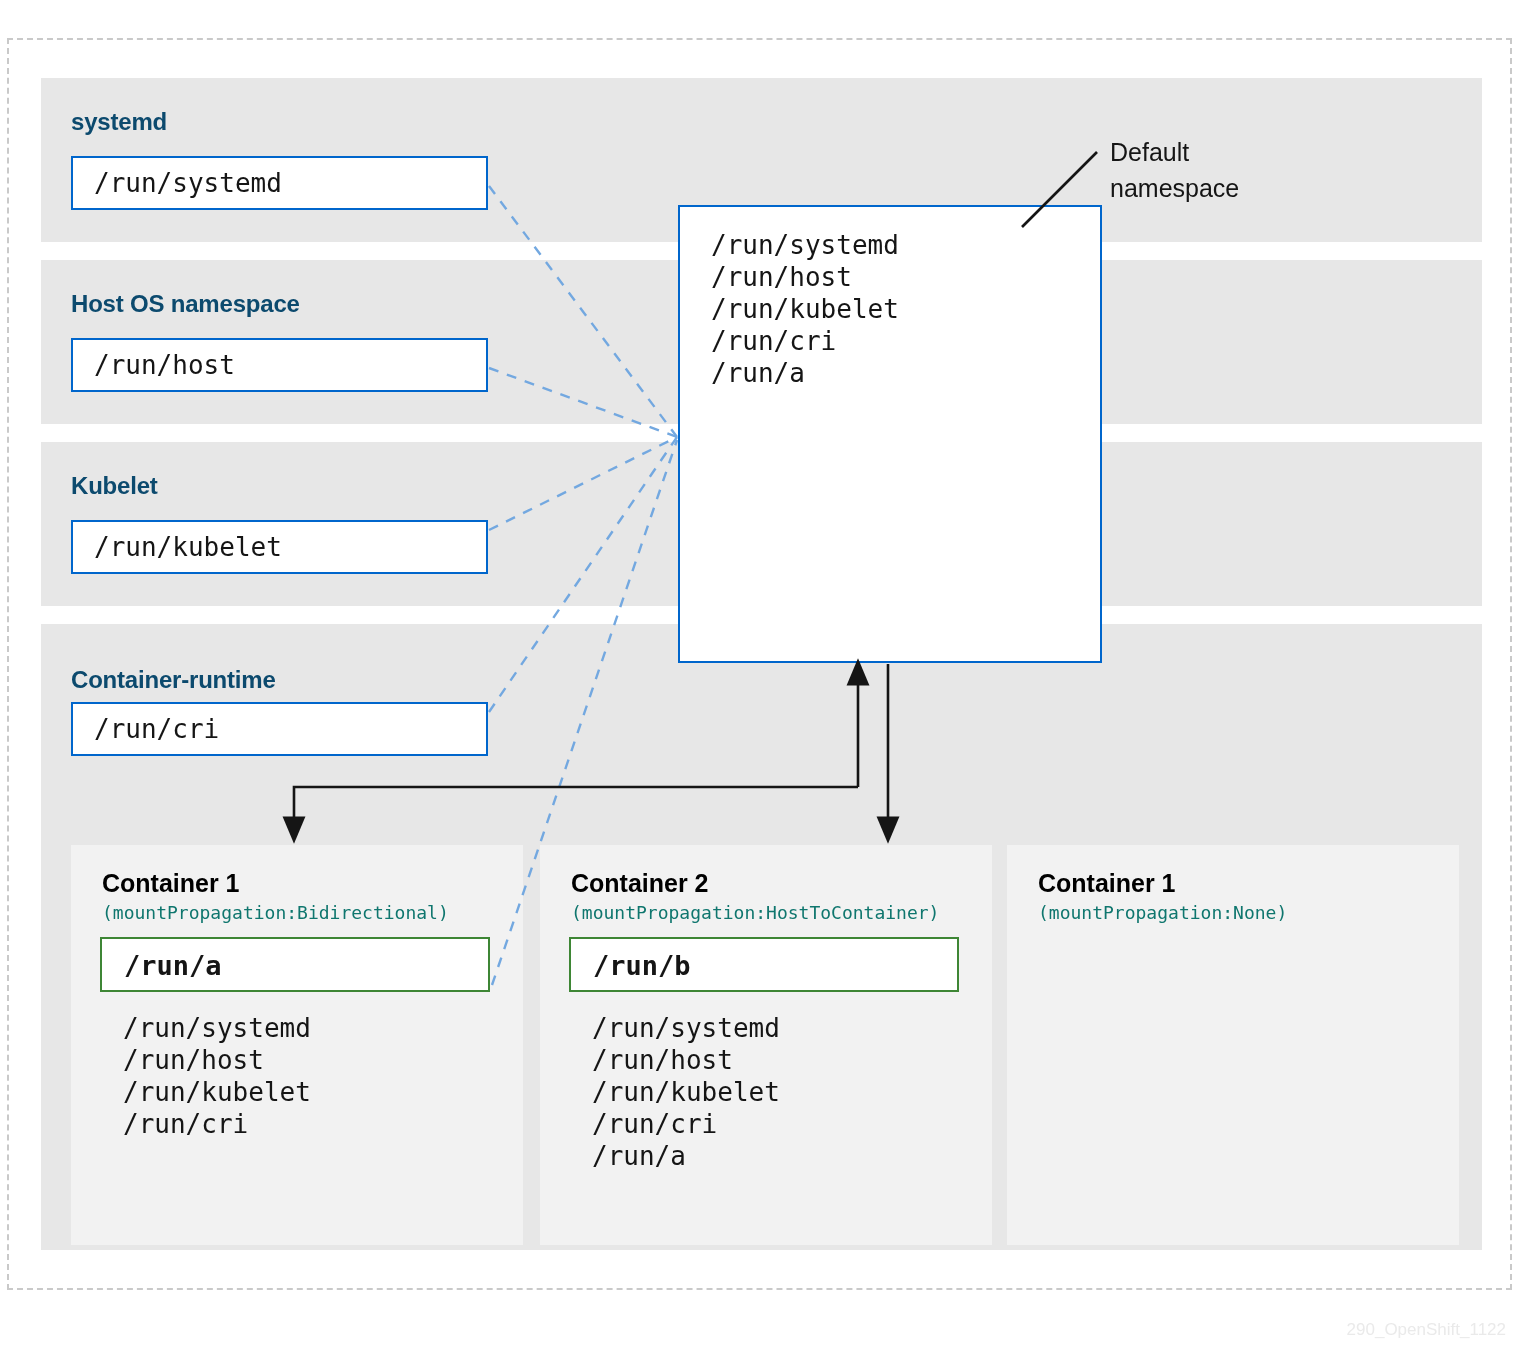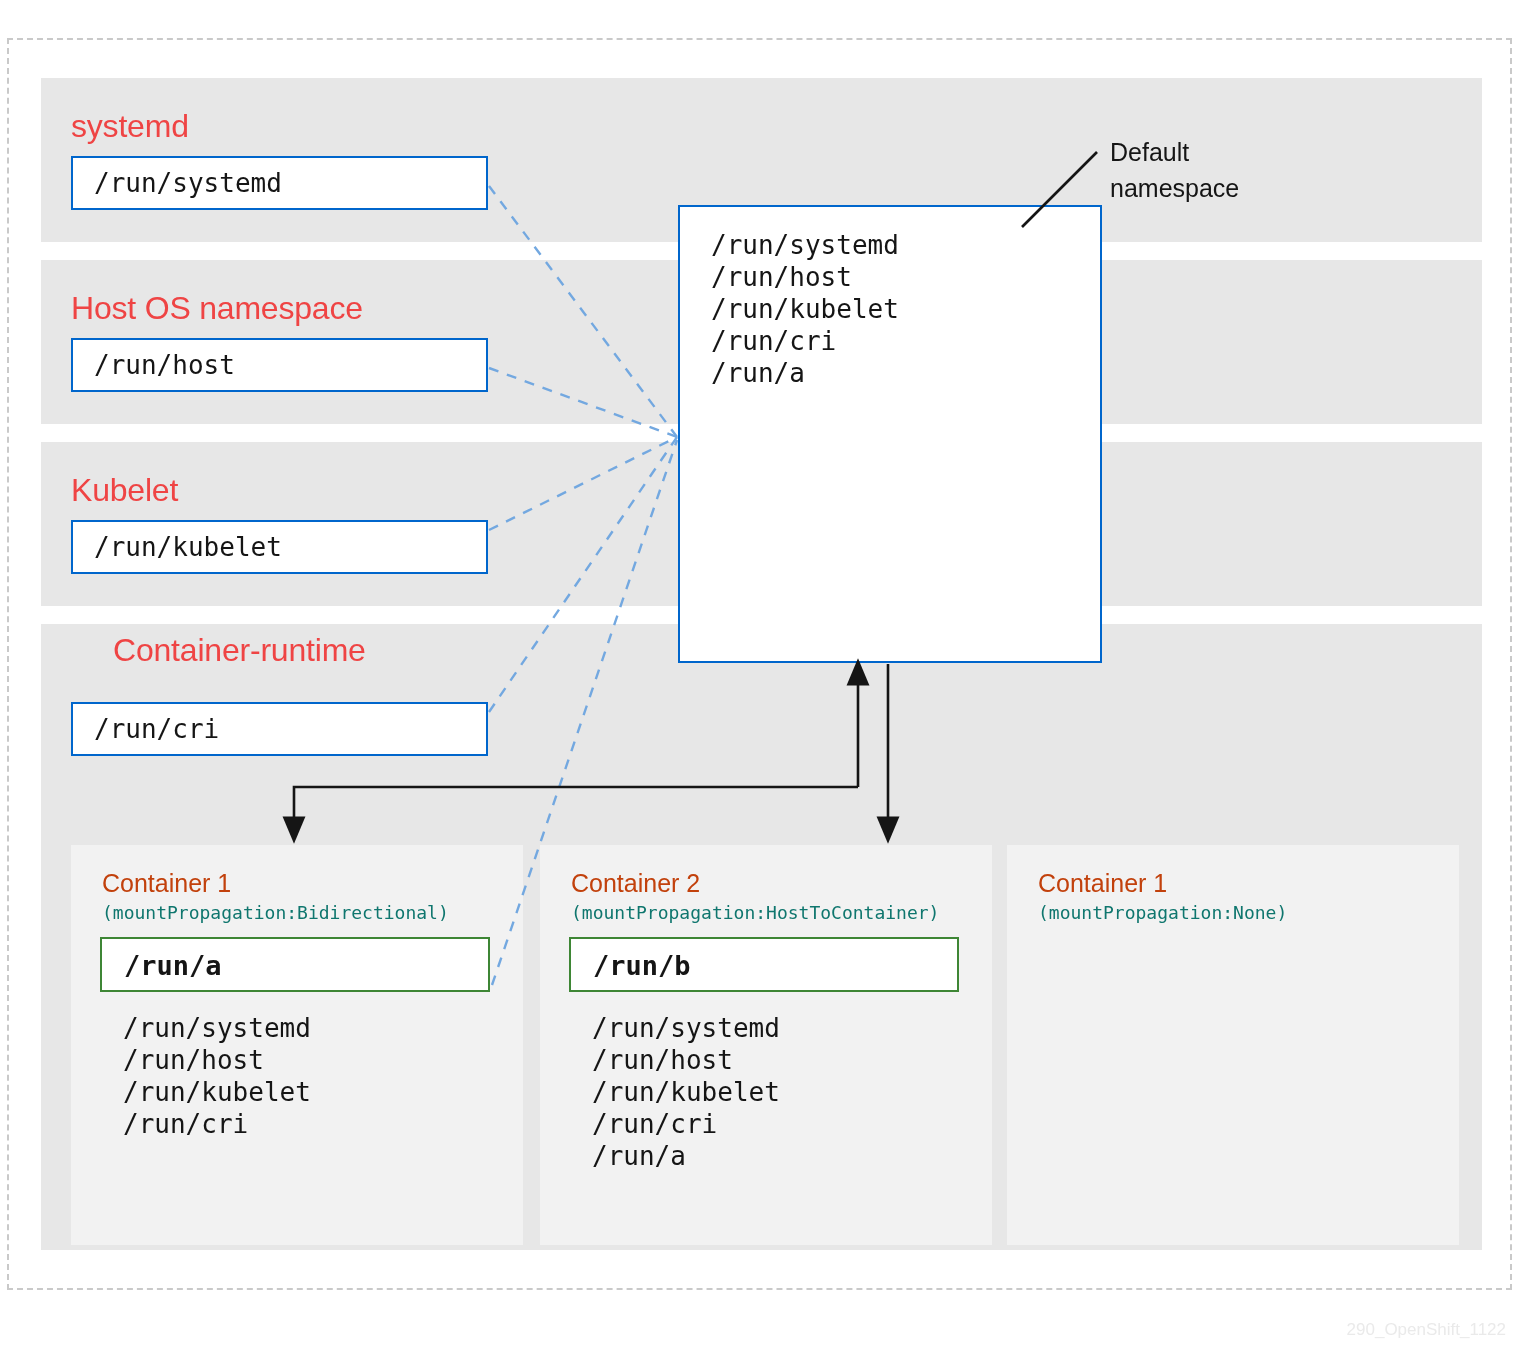--- a/index.html
+++ b/index.html
@@ -37,23 +37,23 @@
     background: #e7e7e7;
   }
   #lane-systemd   { top: 78px;  height: 164px; }
   #lane-hostos    { top: 260px; height: 164px; }
   #lane-kubelet   { top: 442px; height: 164px; }
   #lane-runtime   { top: 624px; height: 626px; }
 
   
   .lane-title {
     position: absolute;
-    font-size: 32px;
-    font-weight: normal;
-    color: #ef4444;
+    font-size: 24px;
+    font-weight: bold;
+    color: #0c4a6e;
     letter-spacing: -0.2px;
     white-space: nowrap;
   }
 
   
   .hostbox {
     position: absolute;
     left: 71px;
     width: 417px;
     height: 54px;
@@ -114,22 +114,22 @@
   }
   #card-1 { left: 71px;   width: 452px; }
   #card-2 { left: 540px;  width: 452px; }
   #card-3 { left: 1007px; width: 452px; }
 
   .card-title {
     position: absolute;
     left: 31px;
     top: 24px;
     font-size: 25px;
-    font-weight: normal;
-    color: #c2410c;
+    font-weight: bold;
+    color: #000000;
     white-space: nowrap;
   }
   .card-sub {
     position: absolute;
     left: 31px;
     top: 57px;
     font-family: "DejaVu Sans Mono", monospace;
     font-size: 18px;
     color: #0f766e;
     white-space: nowrap;
@@ -206,21 +206,21 @@
   <div class="lane-title" style="left:71px; top:290px;">Host OS namespace</div>
   <div class="hostbox" style="top:338px;">
     <span class="path">/run/host</span>
   </div>
 
   <div class="lane-title" style="left:71px; top:472px;">Kubelet</div>
   <div class="hostbox" style="top:520px;">
     <span class="path">/run/kubelet</span>
   </div>
 
-  <div class="lane-title" style="left:71px; top:632px;margin-left:42px;">Container-runtime</div>
+  <div class="lane-title" style="left:71px; top:666px;">Container-runtime</div>
   <div class="hostbox" style="top:702px;">
     <span class="path">/run/cri</span>
   </div>
 
   <div id="ns-box">
     <div id="ns-list">/run/systemd
 /run/host
 /run/kubelet
 /run/cri
 /run/a</div>

